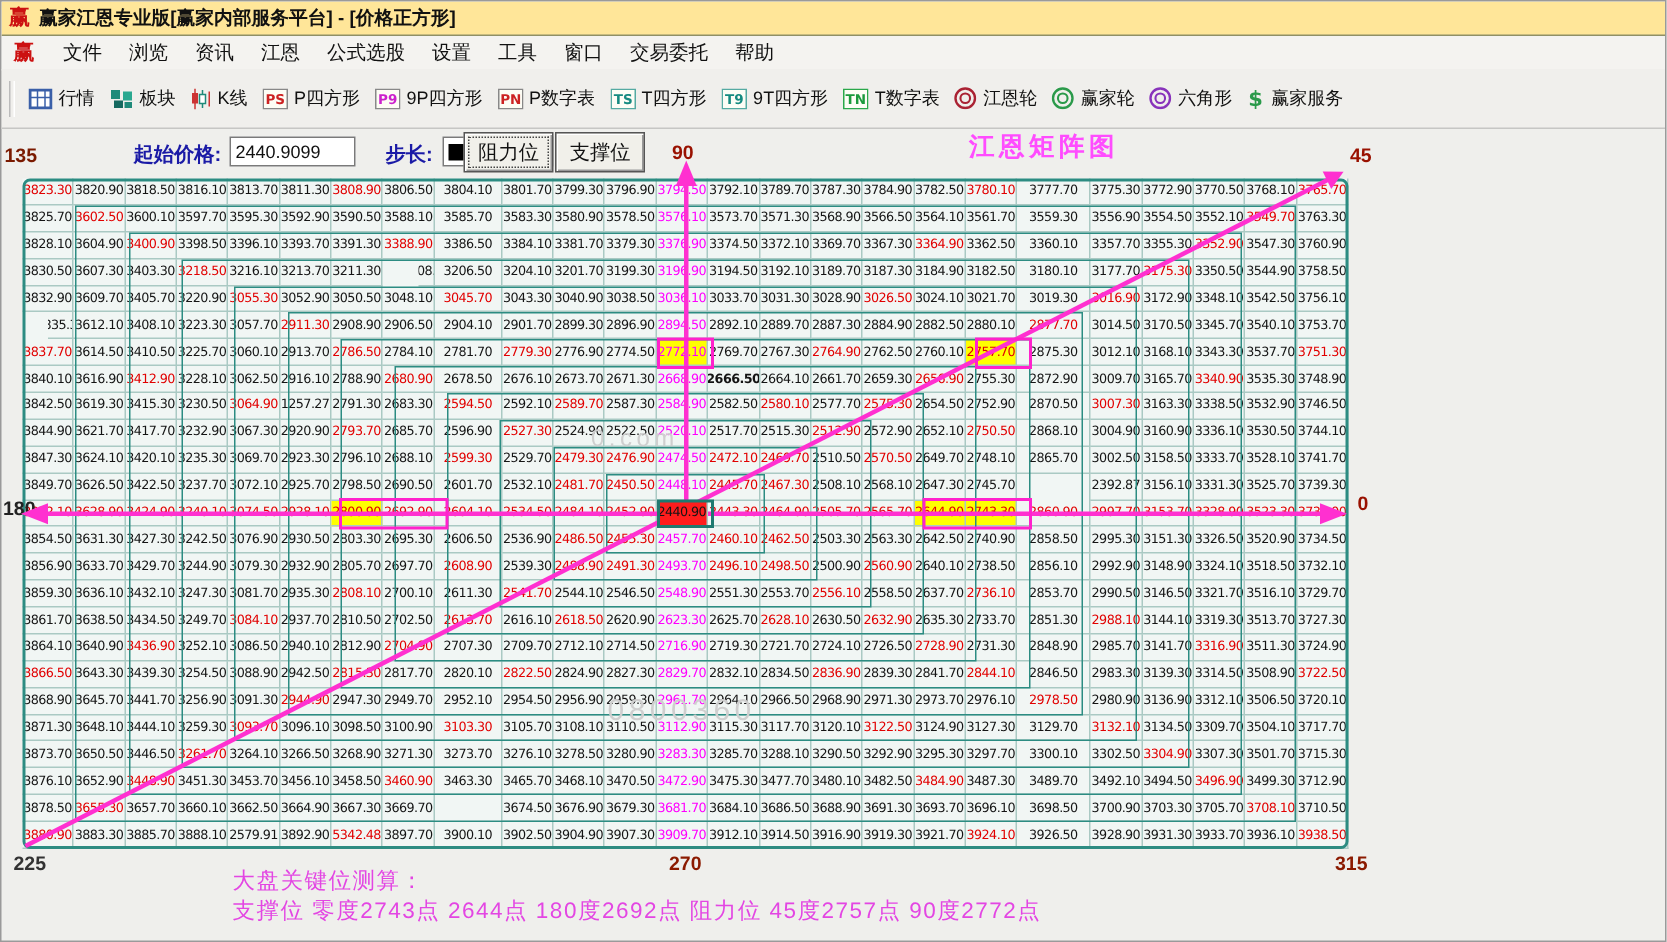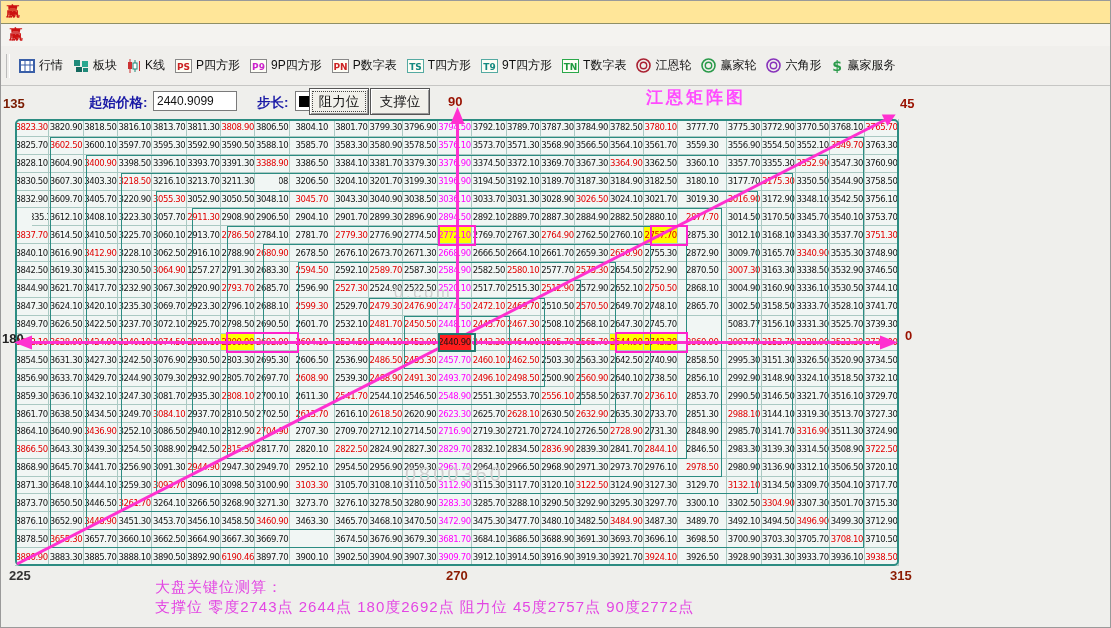--- a/index.html
+++ b/index.html
@@ -58,24 +58,37 @@
   #arrow-svg{position:absolute;left:0;top:0;z-index:5;pointer-events:none;}
   .watermark{position:absolute;color:#cfcfcf;z-index:1;letter-spacing:3px;}
   #footer-line1{position:absolute;left:154px;top:577px;font-size:15px;color:#e346e3;letter-spacing:1px;}
   #footer-line2{position:absolute;left:154px;top:597px;font-size:15px;color:#e346e3;letter-spacing:1px;}
 </style>
 </head>
 <body>
 
 <div id="titlebar">
   <span class="appicon">赢</span>
+  <span class="title">赢家江恩专业版[赢家内部服务平台] - [价格正方形]</span>
 </div>
 
 <div id="menubar">
   <span class="appicon">赢</span>
+  <span id="menu-items" style="display:flex;">
+      <span class="menu-item">文件</span>
+      <span class="menu-item">浏览</span>
+      <span class="menu-item">资讯</span>
+      <span class="menu-item">江恩</span>
+      <span class="menu-item">公式选股</span>
+      <span class="menu-item">设置</span>
+      <span class="menu-item">工具</span>
+      <span class="menu-item">窗口</span>
+      <span class="menu-item">交易委托</span>
+      <span class="menu-item">帮助</span>
+    </span>
 </div>
 
 <div id="toolbar">
   <span class="tsep"></span>
   <span id="toolbar-items" style="display:flex;align-items:center;">
       <span class="tool-item">
         <span>
           <svg width="16" height="14">
             <rect x="1" y="1" width="14" height="12" fill="#fff" stroke="#3a5fa8" stroke-width="2"></rect>
             <line x1="1" y1="6" x2="15" y2="6" stroke="#3a5fa8"></line>
@@ -393,21 +406,21 @@
     <div class="gcell" style="color: rgb(20, 20, 20);">3228.10</div>
     <div class="gcell" style="color: rgb(20, 20, 20);">3062.50</div>
     <div class="gcell" style="color: rgb(20, 20, 20);">2916.10</div>
     <div class="gcell" style="color: rgb(20, 20, 20);">2788.90</div>
     <div class="gcell" style="color: rgb(225, 0, 0);">2680.90</div>
     <div class="gcell" style="color: rgb(20, 20, 20);">2678.50</div>
     <div class="gcell" style="color: rgb(20, 20, 20);">2676.10</div>
     <div class="gcell" style="color: rgb(20, 20, 20);">2673.70</div>
     <div class="gcell" style="color: rgb(20, 20, 20);">2671.30</div>
     <div class="gcell" style="color: rgb(255, 0, 255);">2668.90</div>
-    <div class="gcell" style="color: rgb(20, 20, 20);">2666.50</div>
+    <div class="gcell" style="color: rgb(20, 20, 20); font-weight: bold;">2666.50</div>
     <div class="gcell" style="color: rgb(20, 20, 20);">2664.10</div>
     <div class="gcell" style="color: rgb(20, 20, 20);">2661.70</div>
     <div class="gcell" style="color: rgb(20, 20, 20);">2659.30</div>
     <div class="gcell" style="color: rgb(225, 0, 0);">2656.90</div>
     <div class="gcell" style="color: rgb(20, 20, 20);">2755.30</div>
     <div class="gcell" style="color: rgb(20, 20, 20);">2872.90</div>
     <div class="gcell" style="color: rgb(20, 20, 20);">3009.70</div>
     <div class="gcell" style="color: rgb(20, 20, 20);">3165.70</div>
     <div class="gcell" style="color: rgb(225, 0, 0);">3340.90</div>
     <div class="gcell" style="color: rgb(20, 20, 20);">3535.30</div>
@@ -500,21 +513,21 @@
     <div class="gcell" style="color: rgb(225, 0, 0);">2481.70</div>
     <div class="gcell" style="color: rgb(225, 0, 0);">2450.50</div>
     <div class="gcell" style="color: rgb(255, 0, 255);">2448.10</div>
     <div class="gcell" style="color: rgb(225, 0, 0);">2445.70</div>
     <div class="gcell" style="color: rgb(225, 0, 0);">2467.30</div>
     <div class="gcell" style="color: rgb(20, 20, 20);">2508.10</div>
     <div class="gcell" style="color: rgb(20, 20, 20);">2568.10</div>
     <div class="gcell" style="color: rgb(20, 20, 20);">2647.30</div>
     <div class="gcell" style="color: rgb(20, 20, 20);">2745.70</div>
     <div class="gcell" style="color: rgb(20, 20, 20); margin-left: 48px;">2863.30</div>
-    <div class="gcell" style="color: rgb(20, 20, 20);">5083.77</div>
+    <div class="gcell" style="color: rgb(20, 20, 20);">2392.87</div>
     <div class="gcell" style="color: rgb(20, 20, 20);">3156.10</div>
     <div class="gcell" style="color: rgb(20, 20, 20);">3331.30</div>
     <div class="gcell" style="color: rgb(20, 20, 20);">3525.70</div>
     <div class="gcell" style="color: rgb(20, 20, 20);">3739.30</div>
     <div class="gcell" style="color: rgb(225, 0, 0);">3852.10</div>
     <div class="gcell" style="color: rgb(225, 0, 0);">3628.90</div>
     <div class="gcell" style="color: rgb(225, 0, 0);">3424.90</div>
     <div class="gcell" style="color: rgb(225, 0, 0);">3240.10</div>
     <div class="gcell" style="color: rgb(225, 0, 0);">3074.50</div>
     <div class="gcell" style="color: rgb(225, 0, 0);">2928.10</div>
@@ -809,23 +822,23 @@
     <div class="gcell" style="color: rgb(20, 20, 20);">3698.50</div>
     <div class="gcell" style="color: rgb(20, 20, 20);">3700.90</div>
     <div class="gcell" style="color: rgb(20, 20, 20);">3703.30</div>
     <div class="gcell" style="color: rgb(20, 20, 20);">3705.70</div>
     <div class="gcell" style="color: rgb(225, 0, 0);">3708.10</div>
     <div class="gcell" style="color: rgb(20, 20, 20);">3710.50</div>
     <div class="gcell" style="color: rgb(225, 0, 0);">3880.90</div>
     <div class="gcell" style="color: rgb(20, 20, 20);">3883.30</div>
     <div class="gcell" style="color: rgb(20, 20, 20);">3885.70</div>
     <div class="gcell" style="color: rgb(20, 20, 20);">3888.10</div>
-    <div class="gcell" style="color: rgb(20, 20, 20);">3890.50</div>
+    <div class="gcell" style="color: rgb(20, 20, 20);">2579.91</div>
     <div class="gcell" style="color: rgb(20, 20, 20);">3892.90</div>
-    <div class="gcell" style="color: rgb(225, 0, 0);">6190.46</div>
+    <div class="gcell" style="color: rgb(225, 0, 0);">5342.48</div>
     <div class="gcell" style="color: rgb(20, 20, 20);">3897.70</div>
     <div class="gcell" style="color: rgb(20, 20, 20);">3900.10</div>
     <div class="gcell" style="color: rgb(20, 20, 20);">3902.50</div>
     <div class="gcell" style="color: rgb(20, 20, 20);">3904.90</div>
     <div class="gcell" style="color: rgb(20, 20, 20);">3907.30</div>
     <div class="gcell" style="color: rgb(255, 0, 255);">3909.70</div>
     <div class="gcell" style="color: rgb(20, 20, 20);">3912.10</div>
     <div class="gcell" style="color: rgb(20, 20, 20);">3914.50</div>
     <div class="gcell" style="color: rgb(20, 20, 20);">3916.90</div>
     <div class="gcell" style="color: rgb(20, 20, 20);">3919.30</div>

